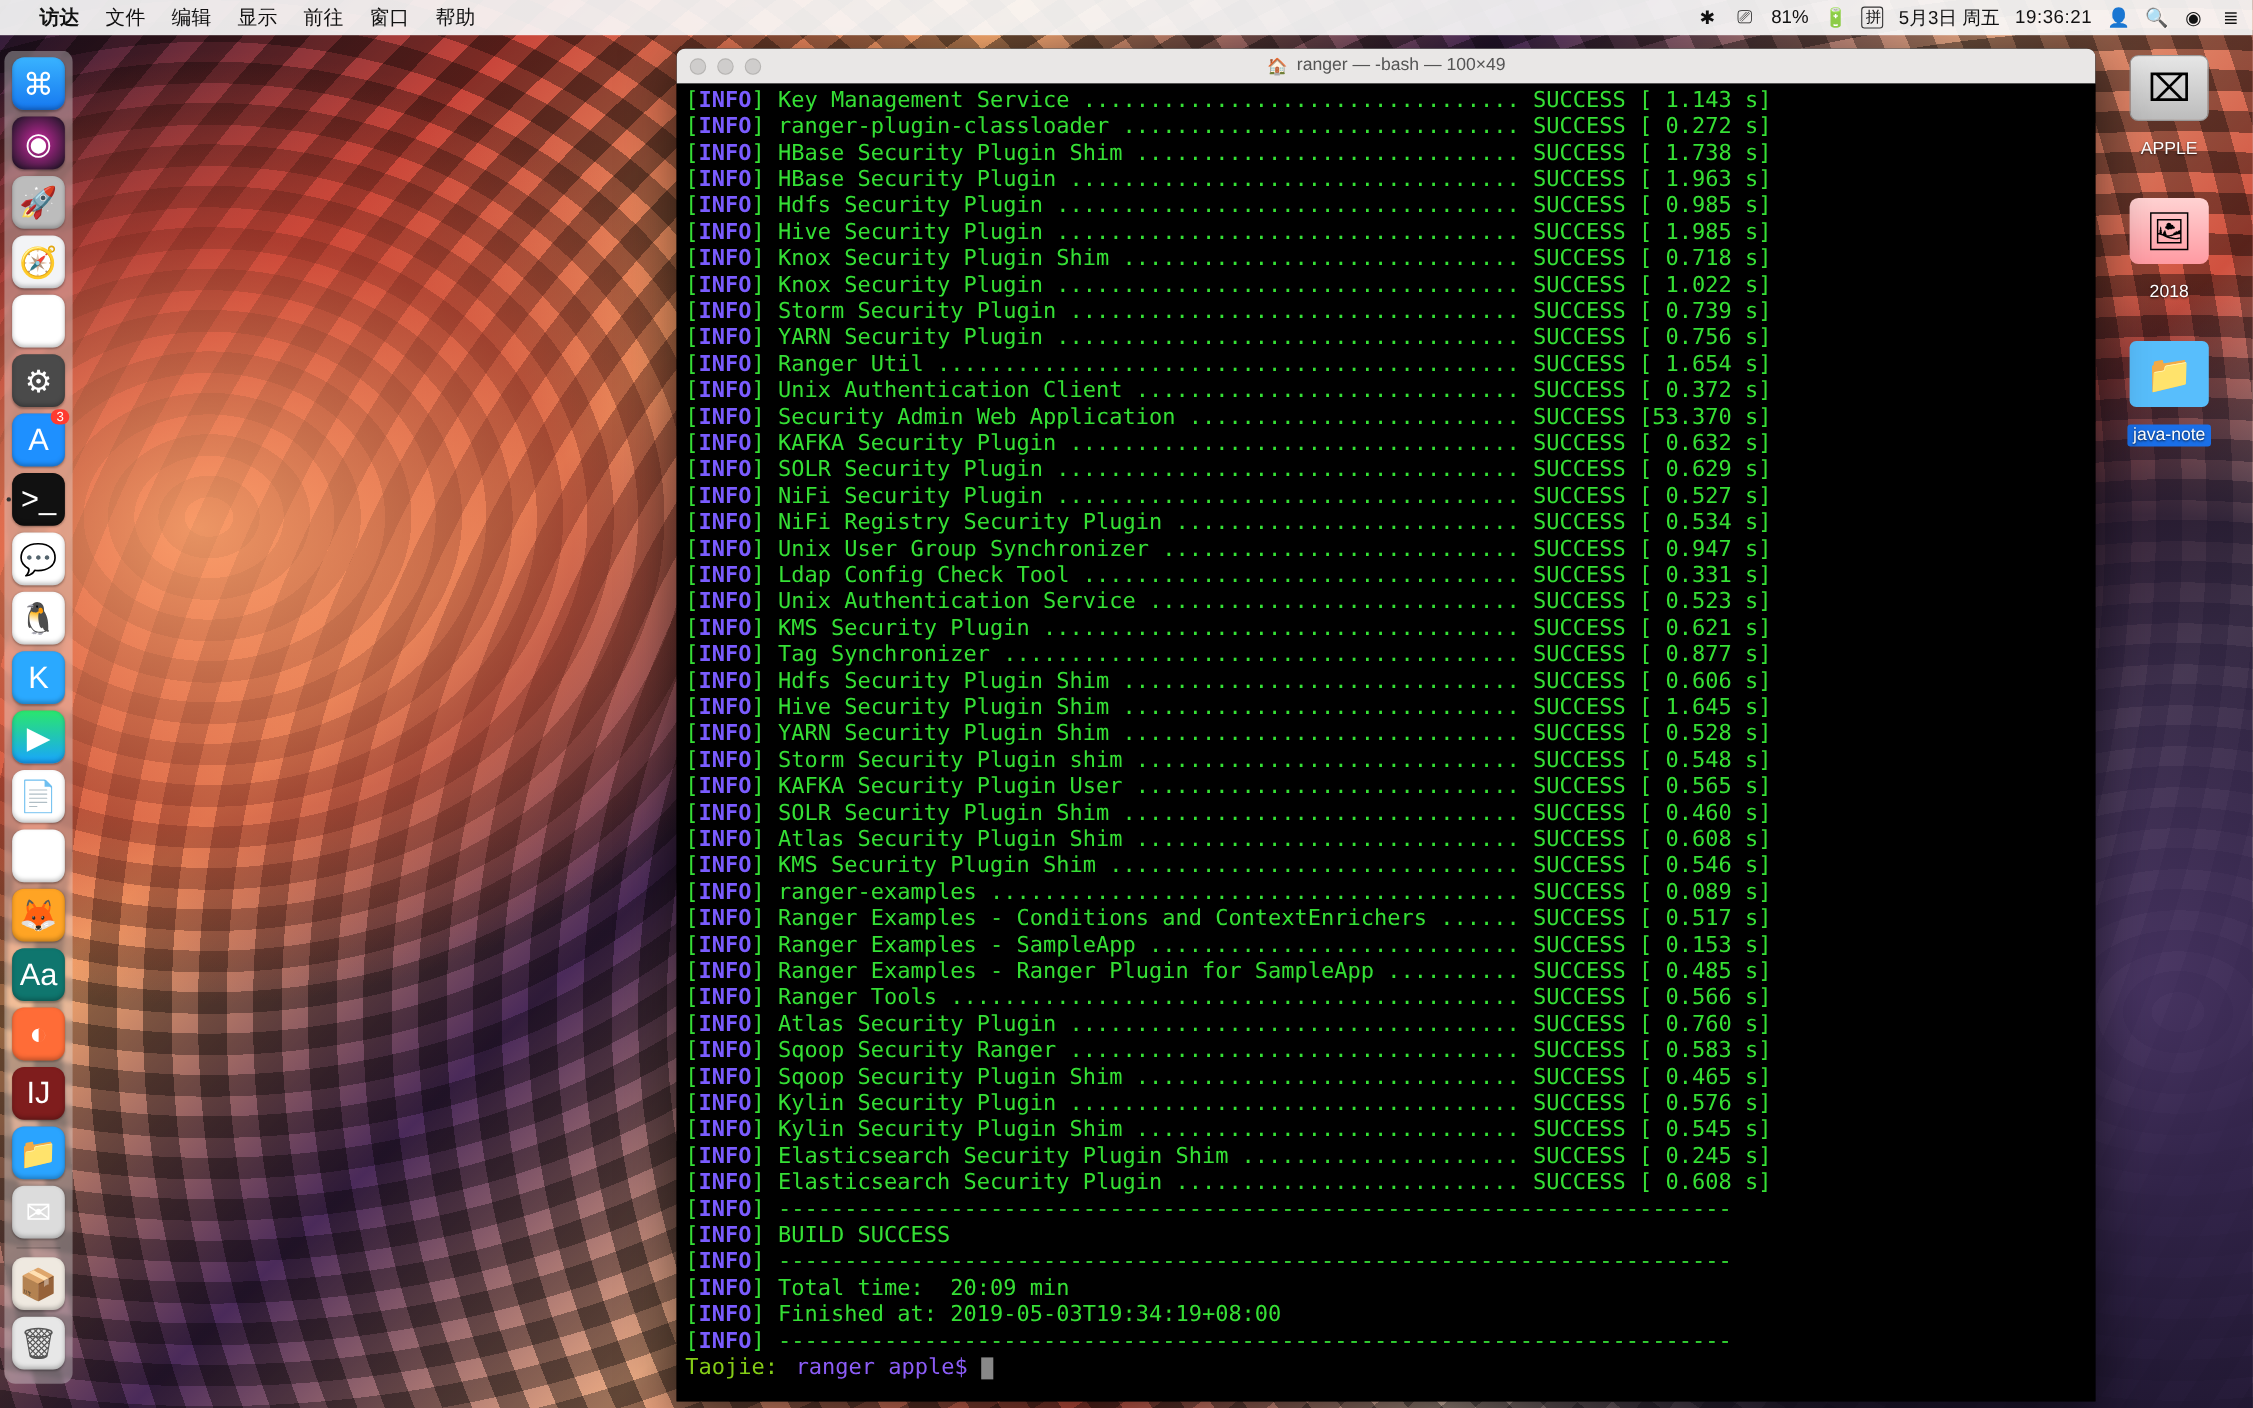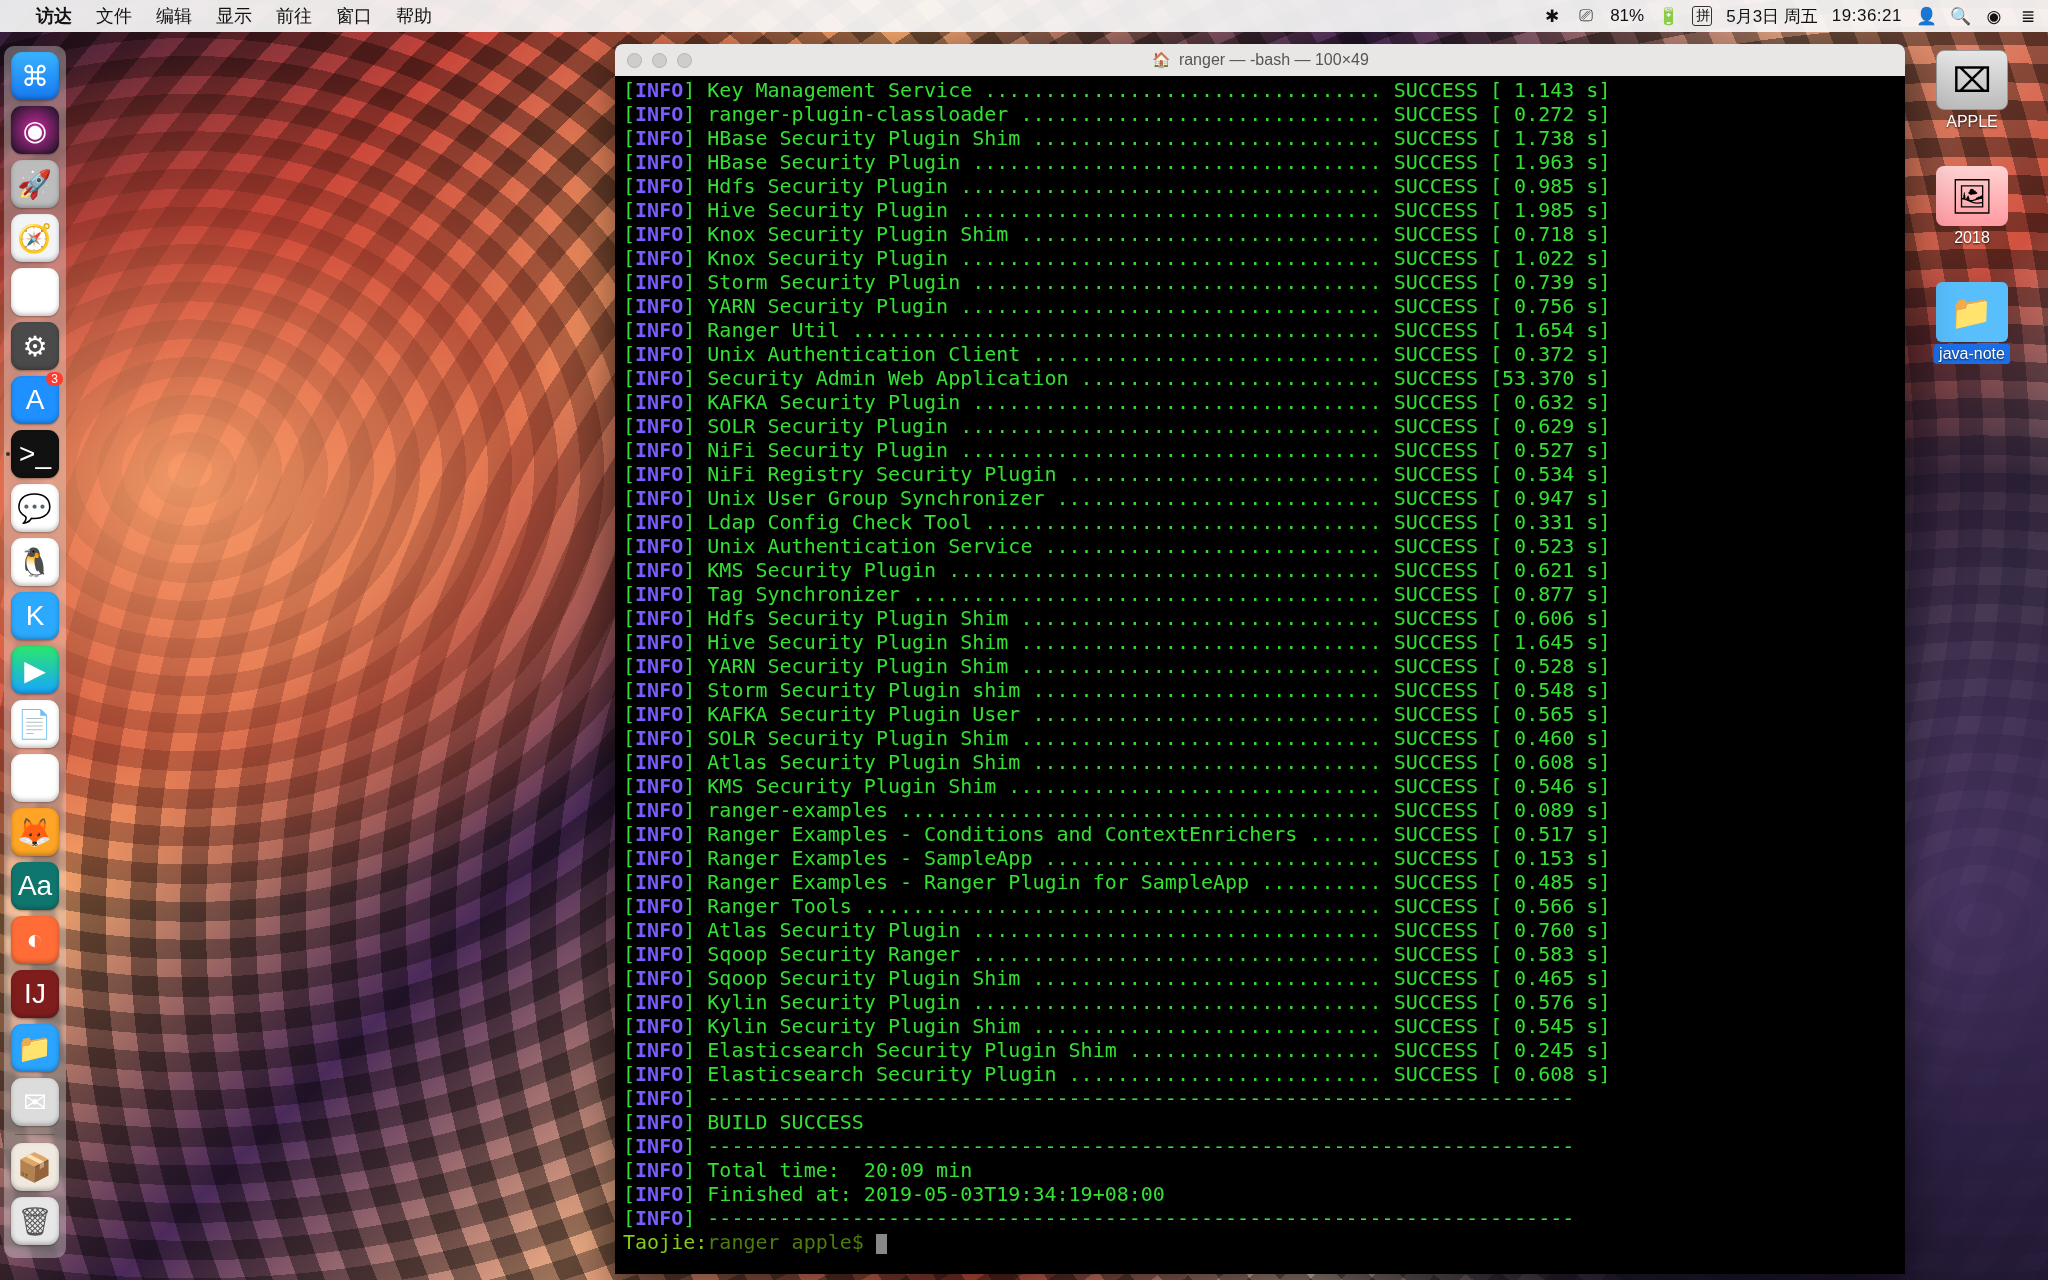--- a/index.html
+++ b/index.html
@@ -60,21 +60,21 @@
     box-shadow: inset 0 -2px 4px rgba(0,0,0,.25), 0 1px 2px rgba(0,0,0,.3);
     position:relative;
   }
   .dock .sep { width:40px; height:1px; background:rgba(0,0,0,.25); margin:2px 0; }
   .dock .dot { position:absolute; left:-5px; top:50%; width:4px; height:4px; background:#333; border-radius:50%; transform:translateY(-50%); }
 
   
   .desktop-icons { position:absolute; right:26px; top:50px; display:flex; flex-direction:column; gap:34px; z-index:10; }
   .dfile { display:flex; flex-direction:column; align-items:center; width:100px; }
   .dfile .iconbox { width:72px; height:60px; border-radius:8px; display:flex; align-items:center; justify-content:center; font-size:34px; }
-  .dfile .lbl { margin-top:2px; font-size:16px; color:#fff; text-shadow:0 1px 2px rgba(0,0,0,.8); text-align:right; background:rgba(0,0,0,0); padding:1px 5px; border-radius:3px;}
+  .dfile .lbl { margin-top:16px; font-size:16px; color:#fff; text-shadow:0 1px 2px rgba(0,0,0,.8); text-align:right; background:rgba(0,0,0,0); padding:1px 5px; border-radius:3px;}
   .dfile .lbl.sel { background:#1a6fe8; }
 
   
   .termwin {
     position:absolute; left:615px; top:44px;
     width:1290px; height:1230px;
     background:#000;
     border-radius:8px 8px 0 0;
     box-shadow:0 14px 48px rgba(0,0,0,.55);
     z-index:40;
@@ -101,21 +101,21 @@
     color:#35e035;
     overflow:hidden;
   }
   .br-o { color:#35e035; } 
   .info { color:#7a5cff;font-weight:bold; }
   .mod  { color:#35e035; }
   .succ { color:#35e035; }
   .time { color:#35e035; }
   .sep-line { color:#35e035; }
   .prompt-host { color:#84cc16; }
-  .prompt-path { color:#4d7c0f; }
+  .prompt-path { color:#8b5cf6;margin-left:16px; }
   .cursor { display:inline-block; width:11px; height:20px; background:#888; vertical-align:text-bottom; }
   
 </style>
 </head>
 <body>
 
 <div class="menubar">
   <span class="apple"></span>
   <span class="mitem bold">访达</span>
   <span class="mitem">文件</span>

